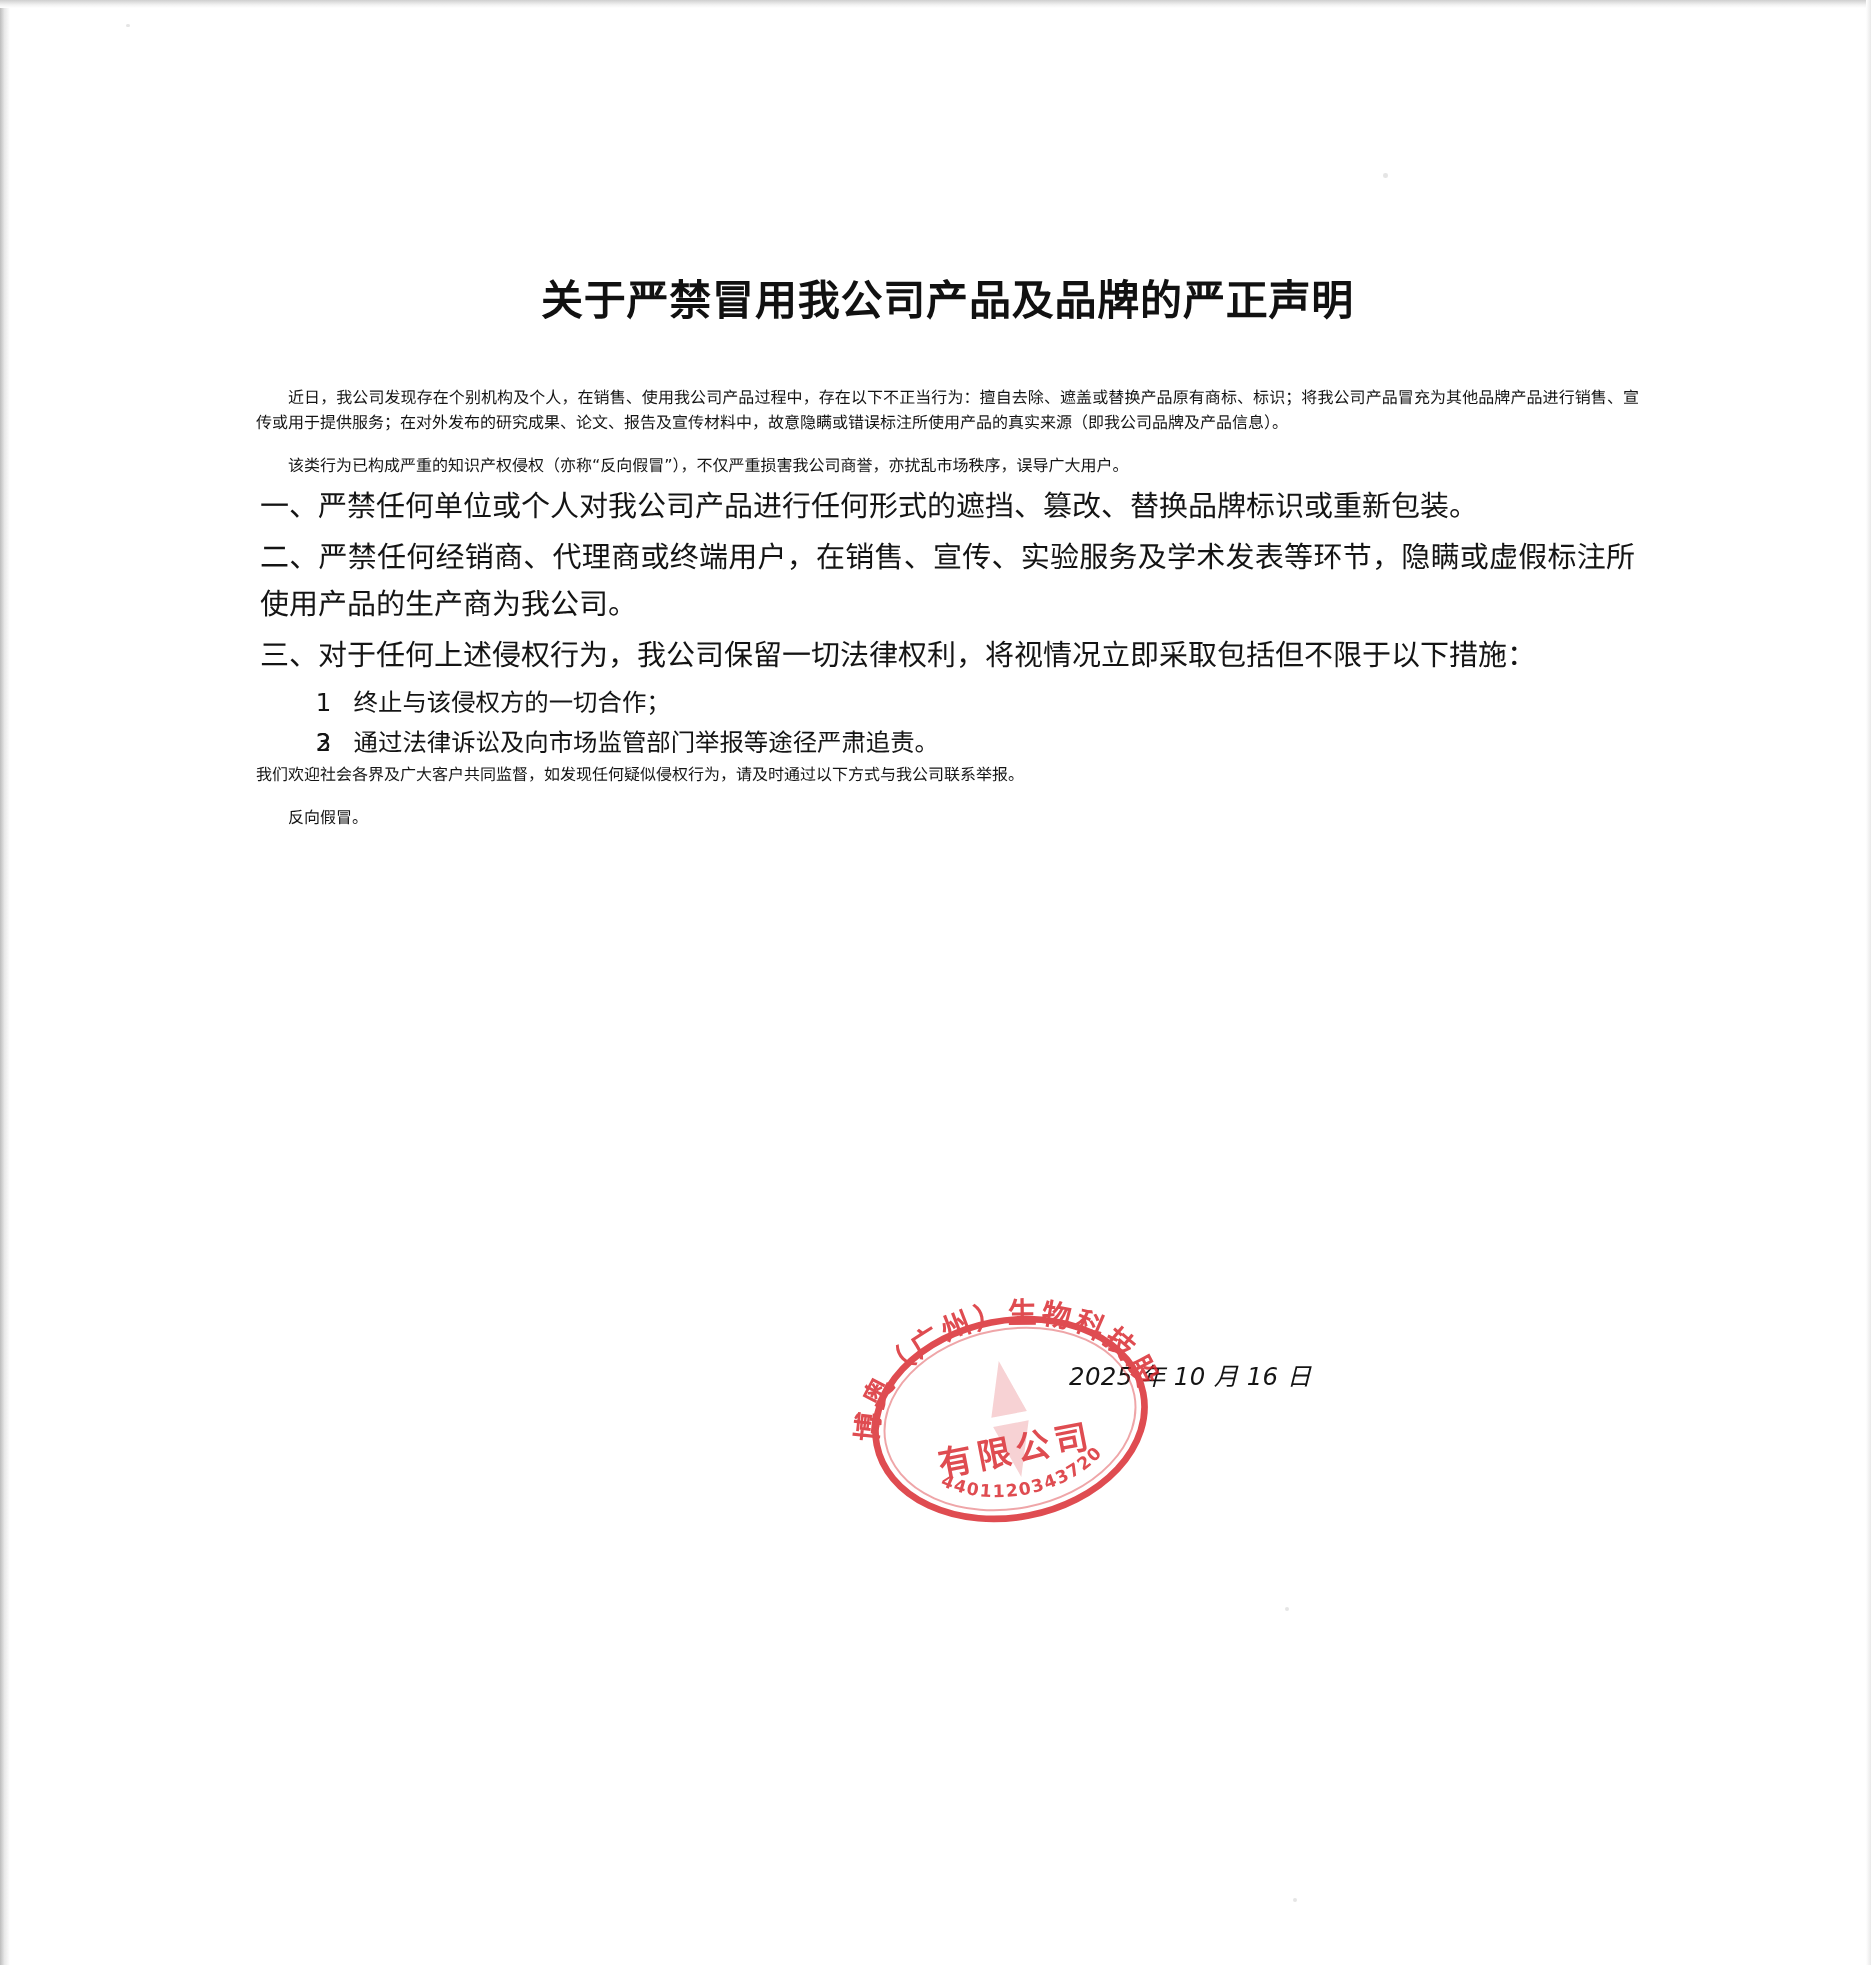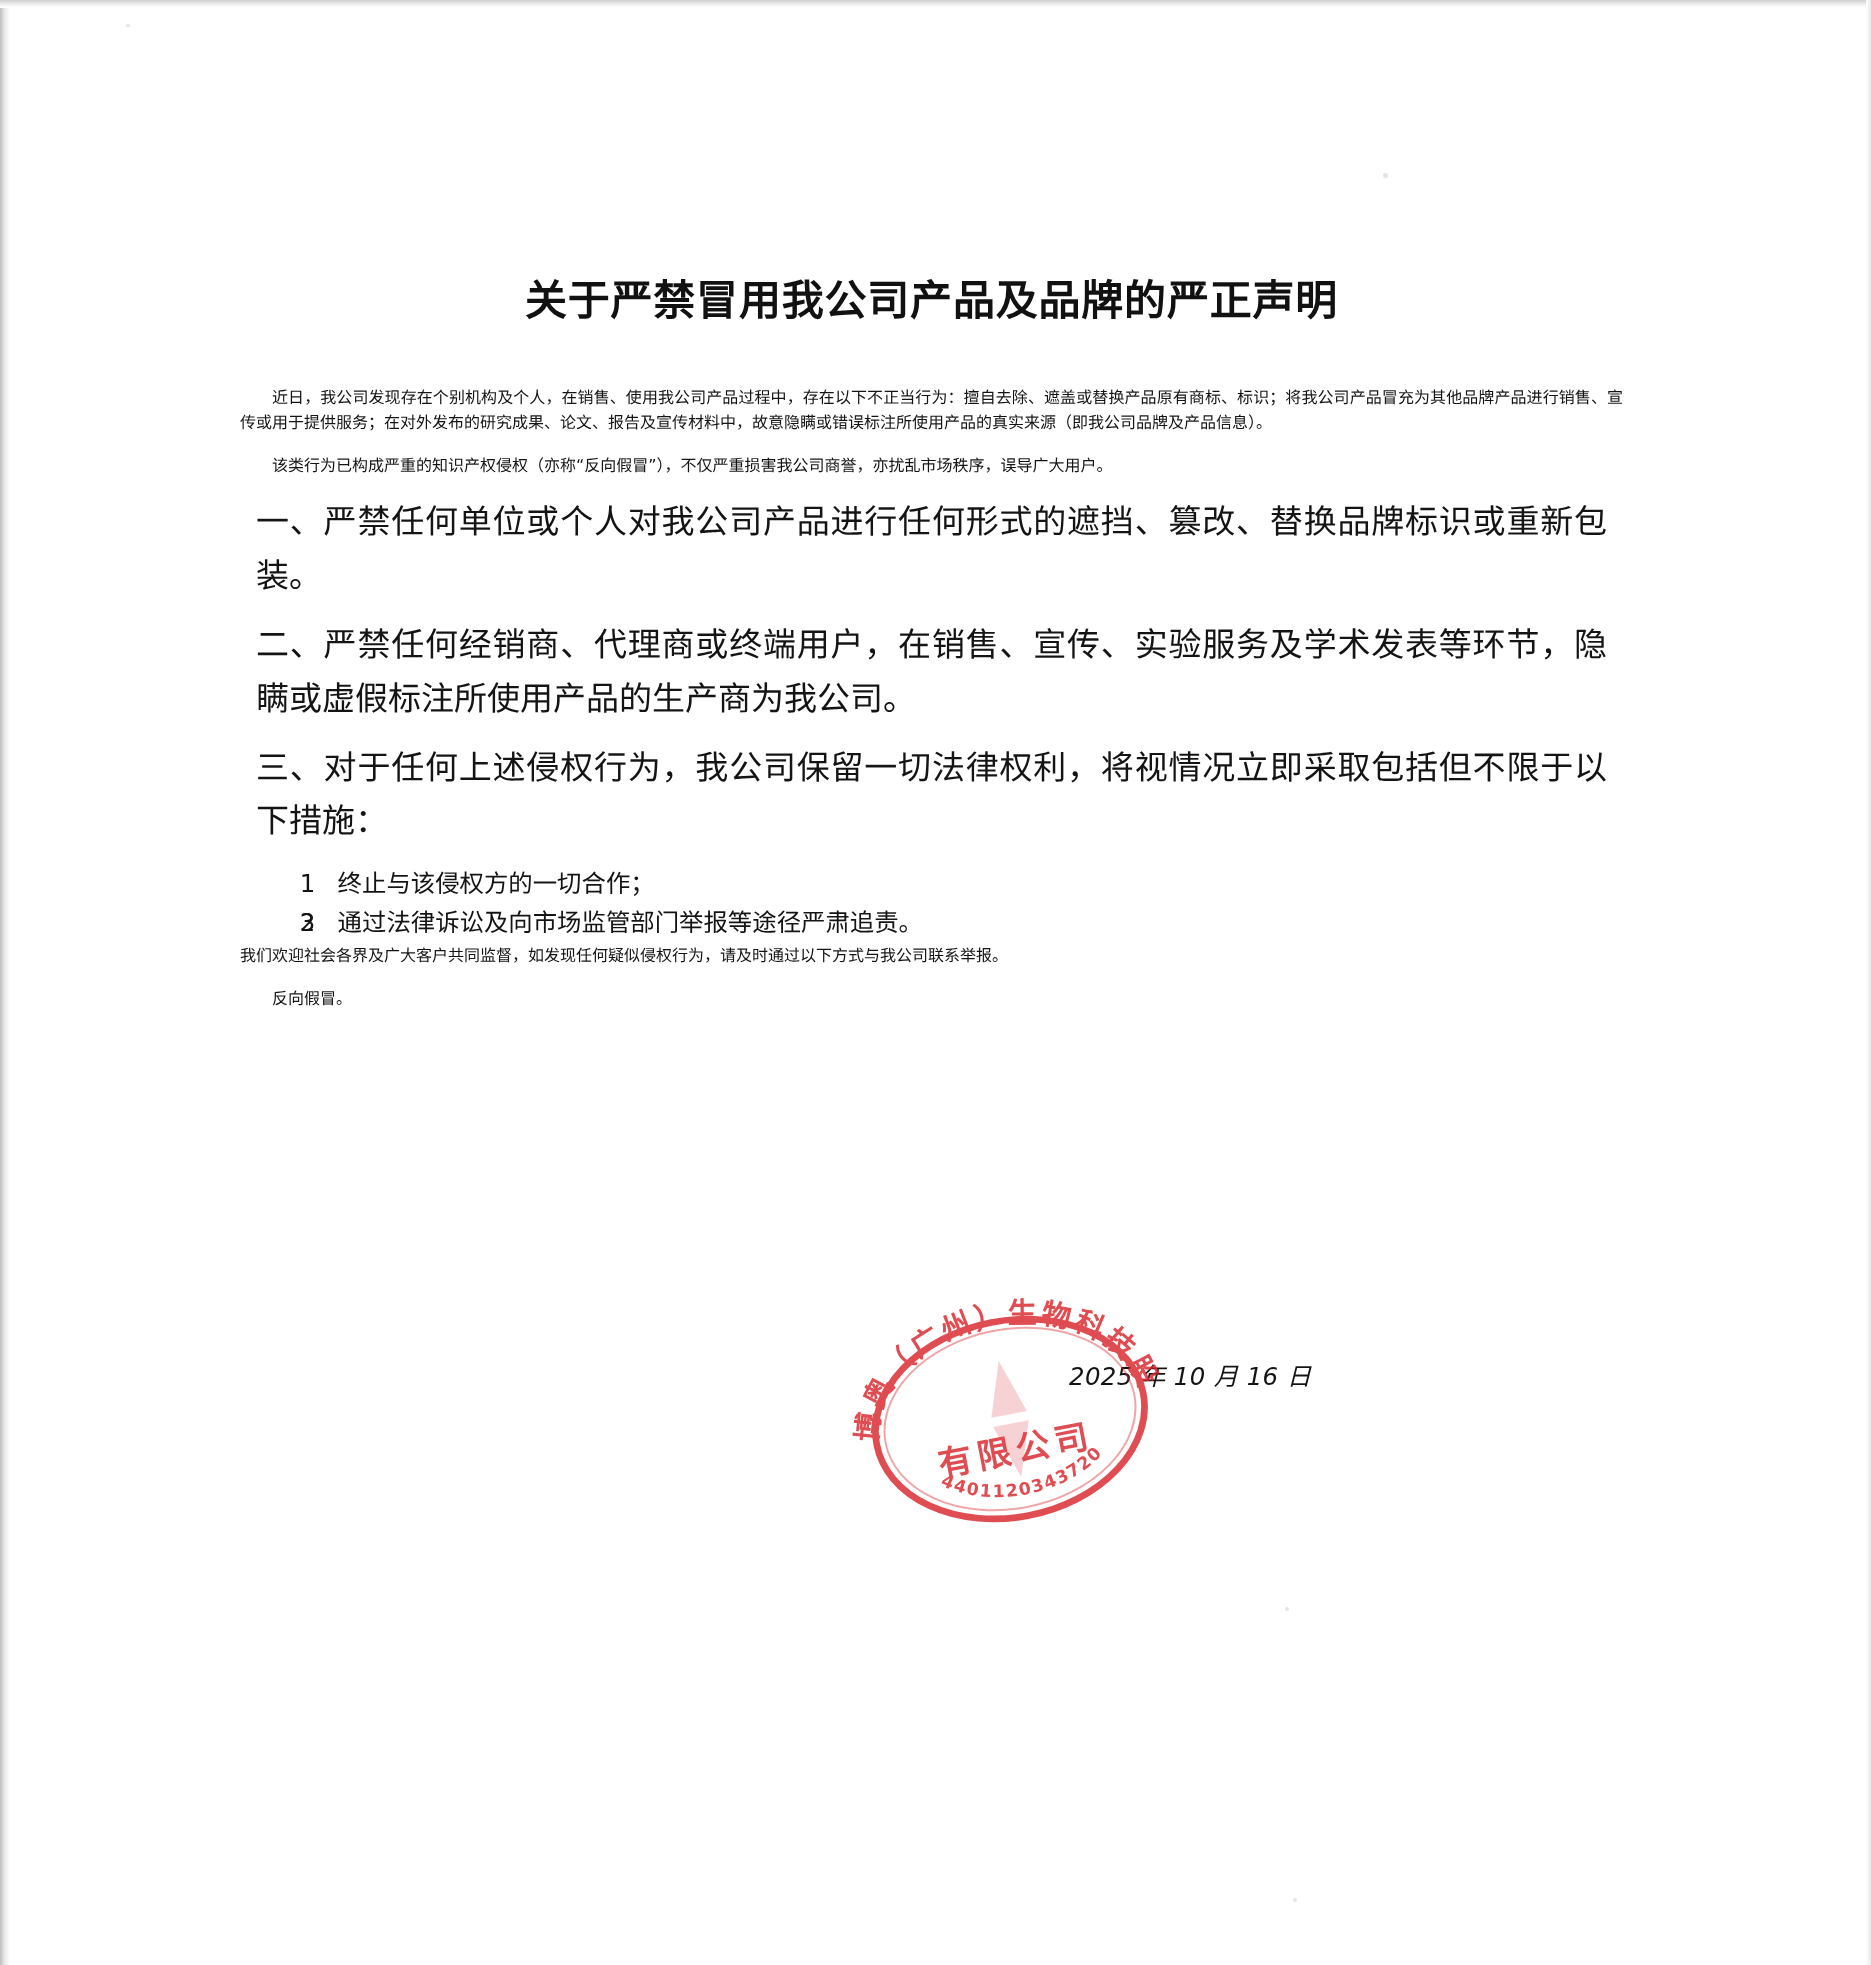--- a/index.html
+++ b/index.html
@@ -39,21 +39,21 @@
   }
   .speck {
     position: absolute;
     background: #cfcfcf;
     border-radius: 50%;
     opacity: .55;
   }
 
   .doc-body {
     position: absolute;
-    left: 240px;
+    left: 256px;
     top: 275px;
     width: 1383px;
   }
 
   h1.doc-title {
     margin: 0 0 57px 0;
     font-size: 42px;
     font-weight: bold;
     text-align: center;
     letter-spacing: 0.8px;
@@ -70,22 +70,22 @@
     text-justify: inter-ideograph;
   }
   p.indent {
     text-indent: 2em;
   }
   p.gap {
     margin-top: 17px;
   }
 
   .numbered {
-    margin: 16px;
-    font-size: 33px;
+    margin: 4px;
+    font-size: 29px;
     line-height: 1.62;
     color: #141414;
     text-align: justify;
     text-justify: inter-ideograph;
   }
 
   .sub-list {
     margin: 0;
     padding: 0;
     list-style: none;

